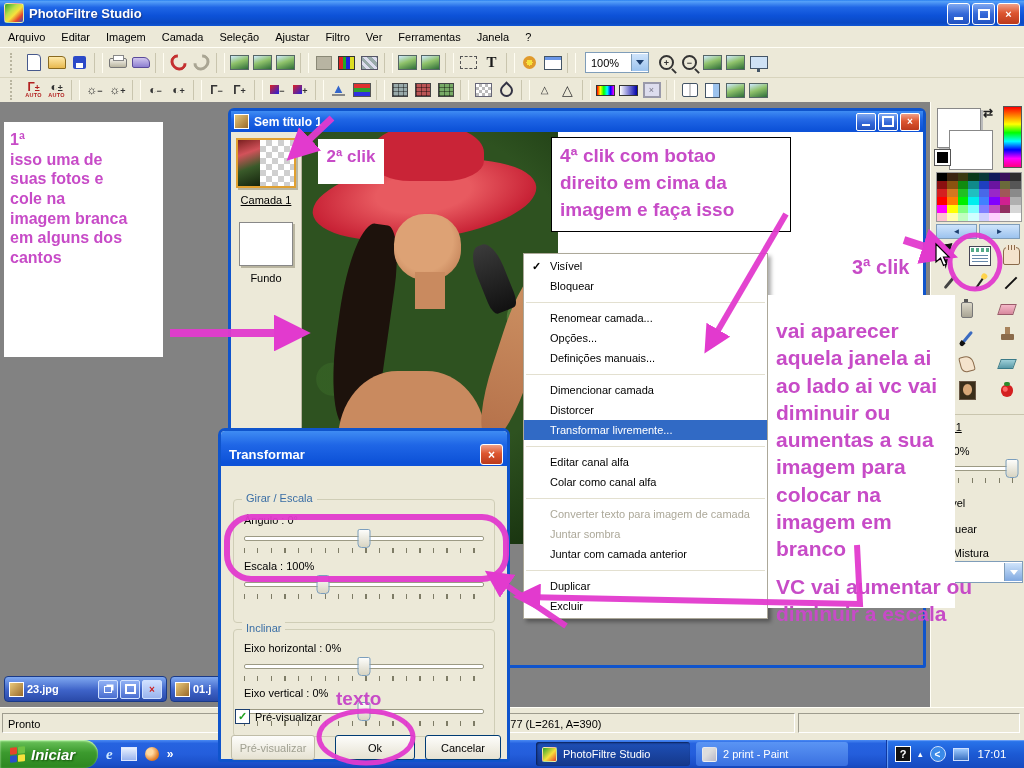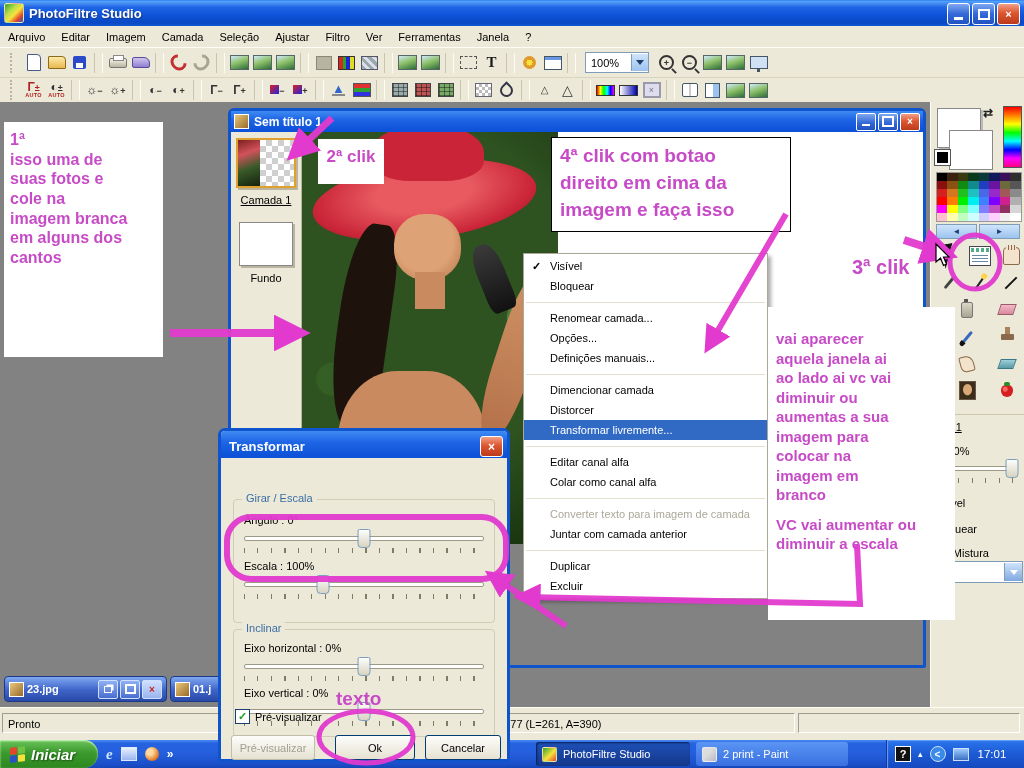--- a/index.html
+++ b/index.html
@@ -179,36 +179,36 @@
   .mic{position:absolute;right:20%;top:27%;width:11%;height:17%;background:linear-gradient(#3a3a3a,#111);border-radius:40% 40% 20% 20%;transform:rotate(-22deg);}
   .canvaswhite{flex:1;background:#fff;}
   .canvasbelow{flex:1;background:#828282;}
   
   .note{position:absolute;background:#fff;color:#c74bc7;font-weight:bold;z-index:4;}
   .note .ln{display:block;}
   #note1{left:4px;top:122px;width:159px;height:235px;font-size:16px;line-height:1.23;padding:8px 0 0 6px;box-sizing:border-box;}
   #note2{left:318px;top:139px;width:66px;height:45px;font-size:17px;padding-top:8px;text-align:center;box-sizing:border-box;}
   #note4{left:551px;top:137px;width:240px;height:95px;font-size:19px;line-height:1.42;border:1px solid #000;
     padding:5px 0 0 8px;box-sizing:border-box;z-index:4;}
-  #noteR{left:768px;top:307px;width:187px;height:313px;font-size:15px;line-height:1.3;padding:22px 0 0 8px;box-sizing:border-box;z-index:6;overflow:visible;}
+  #noteR{left:768px;top:295px;width:187px;height:313px;font-size:21px;line-height:1.3;padding:22px 0 0 8px;box-sizing:border-box;z-index:6;overflow:visible;}
   #noteR .p2{margin-top:10px;width:250px;}
   #note3{position:absolute;left:852px;top:256px;font-size:20px;font-weight:bold;color:#c74bc7;z-index:7;background:transparent;}
   #noteClik{position:absolute;left:336px;top:688px;font-size:19px;font-weight:bold;color:#c74bc7;z-index:12;}
   
   .ctxmenu{position:absolute;left:523px;top:253px;width:243px;z-index:5;background:#fff;border:1px solid #aca899;
     box-shadow:3px 3px 4px #0005;padding:2px 0;font-size:11px;}
   .cmi{height:20px;line-height:20px;padding-left:26px;position:relative;white-space:nowrap;}
   .cmi .chk{position:absolute;left:8px;font-weight:bold;}
   .cmi.sel{background:#316ac5;color:#fff;}
   .cmi.dis{color:#aca899;}
   .cms{height:6px;border-bottom:1px solid #e3e0d0;margin:0 2px 5px 2px;}
   
   .dialog{position:absolute;left:218px;top:428px;width:292px;height:334px;z-index:9;
     border:3px solid #0f54cc;border-radius:7px 7px 3px 3px;background:#ece9d8;box-sizing:border-box;}
-  .dlgtitle{height:23px;display:flex;align-items:center;padding:4px 4px 0 8px;color:#fff;font-weight:bold;font-size:13px;
+  .dlgtitle{height:23px;display:flex;align-items:center;padding:12px 4px 0 8px;color:#fff;font-weight:bold;font-size:13px;
     background:linear-gradient(180deg,#3f8cf3 0%,#1f66e6 40%,#0d52d8 90%);border-radius:4px 4px 0 0;}
   .dlgx{margin-left:auto;width:21px;height:19px;border-radius:3px;border:1px solid #fff;display:flex;align-items:center;justify-content:center;
     background:linear-gradient(180deg,#f0a088,#dd5630 45%,#bb3a1c);color:#fff;font-weight:bold;font-size:12px;}
   .gbox{position:absolute;left:12px;right:12px;border:1px solid #cfcdb6;border-radius:4px;margin-top:32px;}
   .gbox .gtitle{position:absolute;left:8px;top:-8px;background:#ece9d8;padding:0 4px;color:#3a6ea5;}
   #gbox1{top:36px;height:122px;}
   #gbox2{top:166px;height:106px;}
   .gin{position:absolute;left:10px;right:10px;}
   .xslider{position:relative;height:17px;}
   .groove{position:absolute;left:0;right:0;top:7px;height:3px;background:#fff;border:1px solid #9c9a84;border-radius:2px;}
@@ -681,20 +681,21 @@
     <div class="cmi"><span>Definições manuais...</span></div>
     <div class="cms"></div>
     <div class="cmi"><span>Dimencionar camada</span></div>
     <div class="cmi"><span>Distorcer</span></div>
     <div class="cmi sel"><span>Transformar livremente...</span></div>
     <div class="cms"></div>
     <div class="cmi"><span>Editar canal alfa</span></div>
     <div class="cmi"><span>Colar como canal alfa</span></div>
     <div class="cms"></div>
     <div class="cmi dis"><span>Converter texto para imagem de camada</span></div>
+    <div class="cmi dis"><span>Juntar sombra</span></div>
     <div class="cmi"><span>Juntar com camada anterior</span></div>
     <div class="cms"></div>
     <div class="cmi"><span>Duplicar</span></div>
     <div class="cmi"><span>Excluir</span></div>
   </div>
 
   <div class="dialog">
     <div class="dlgtitle">
       <span>Transformar</span>
       <div class="dlgx">

